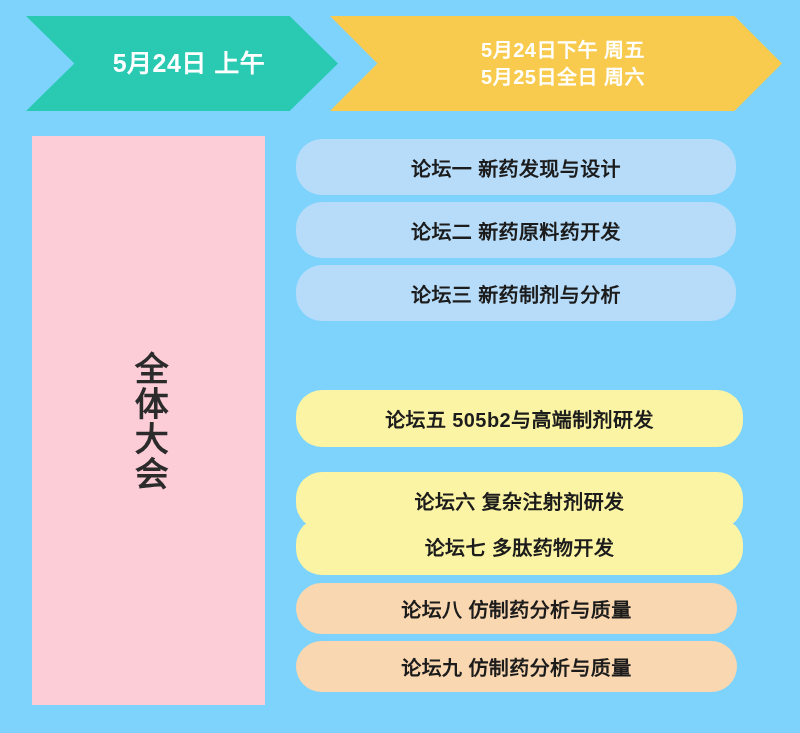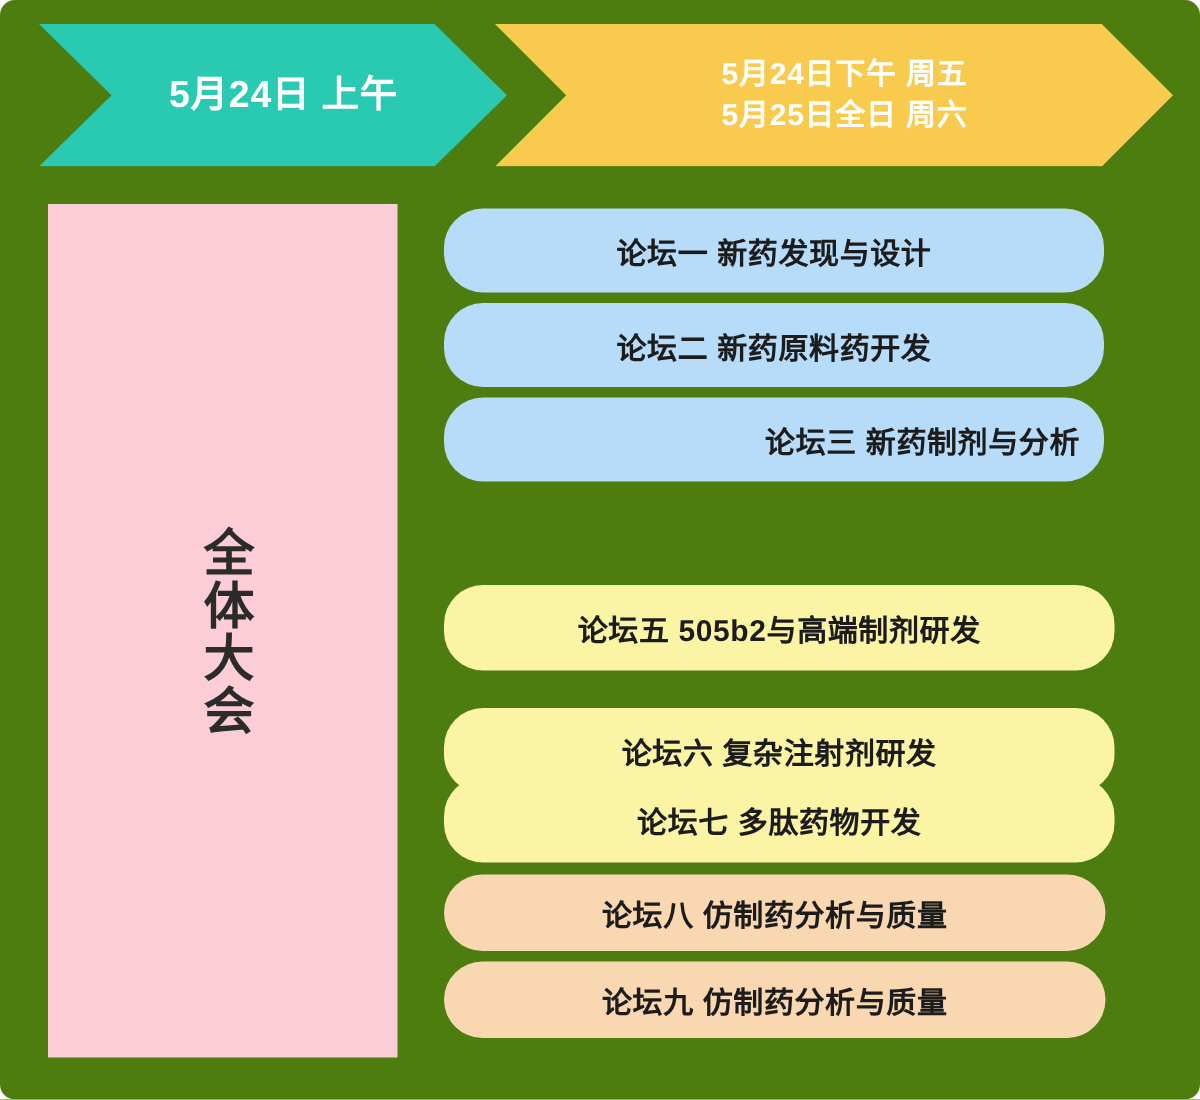--- a/index.html
+++ b/index.html
@@ -12,22 +12,21 @@
     height: 733px;
     background: #ffffff;
     font-family: "Liberation Sans", "DejaVu Sans", sans-serif;
     overflow: hidden;
   }
 
   #poster {
     position: relative;
     width: 800px;
     height: 733px;
-    background: #4d7c0f;
-    border-radius: 10px;
+    background: #7dd3fc;
   }
 
   
   .banner-row {
     position: absolute;
     left: 0;
     top: 0;
     width: 800px;
     height: 124px;
   }
@@ -159,21 +158,21 @@
     <div class="plenary-title">全体大会</div>
   </div>
 
   <div class="forum-list" id="forum-list">
       <div class="forum-row" style="top: 66px; height: 56px; width: 440px; background: rgb(182, 220, 250);">
         <span class="forum-label">论坛二 新药原料药开发</span>
       </div>
       <div class="forum-row" style="top: 3px; height: 56px; width: 440px; background: rgb(182, 220, 250);">
         <span class="forum-label">论坛一 新药发现与设计</span>
       </div>
-      <div class="forum-row" style="top: 129px; height: 56px; width: 440px; background: rgb(182, 220, 250); justify-content: flex-end;">
+      <div class="forum-row" style="top: 129px; height: 56px; width: 440px; background: rgb(182, 220, 250);">
         <span class="forum-label">论坛三 新药制剂与分析</span>
       </div>
       <div class="forum-row" style="top: 254px; height: 57px; width: 447px; background: rgb(251, 244, 164);">
         <span class="forum-label">论坛五 505b2与高端制剂研发</span>
       </div>
       <div class="forum-row" style="top: 318px; height: 57px; width: 447px; background: rgb(251, 244, 164); margin-top: 18px;">
         <span class="forum-label">论坛六 复杂注射剂研发</span>
       </div>
       <div class="forum-row" style="top: 382px; height: 57px; width: 447px; background: rgb(251, 244, 164);">
         <span class="forum-label">论坛七 多肽药物开发</span>

